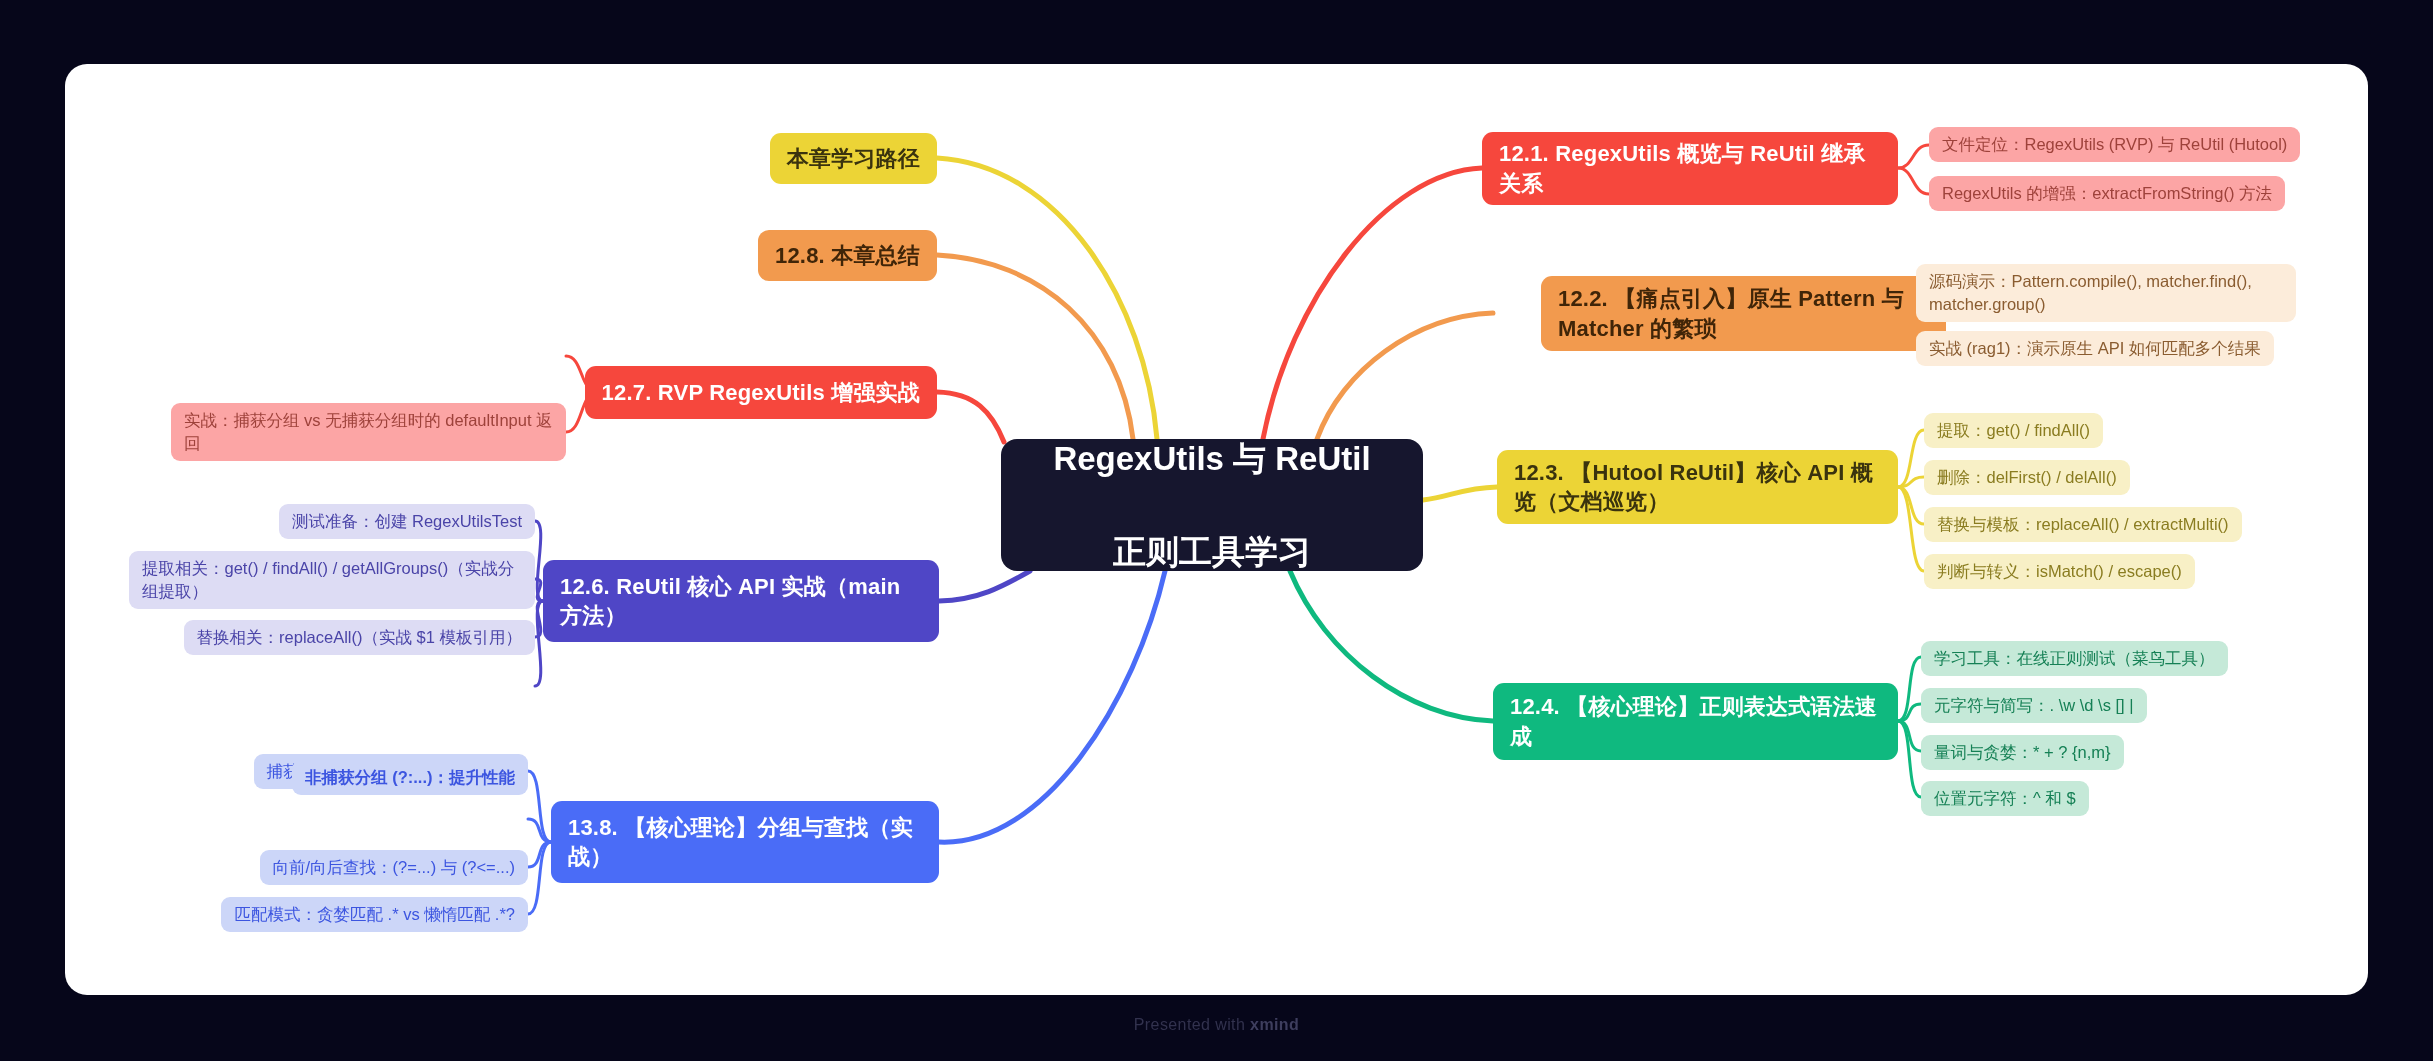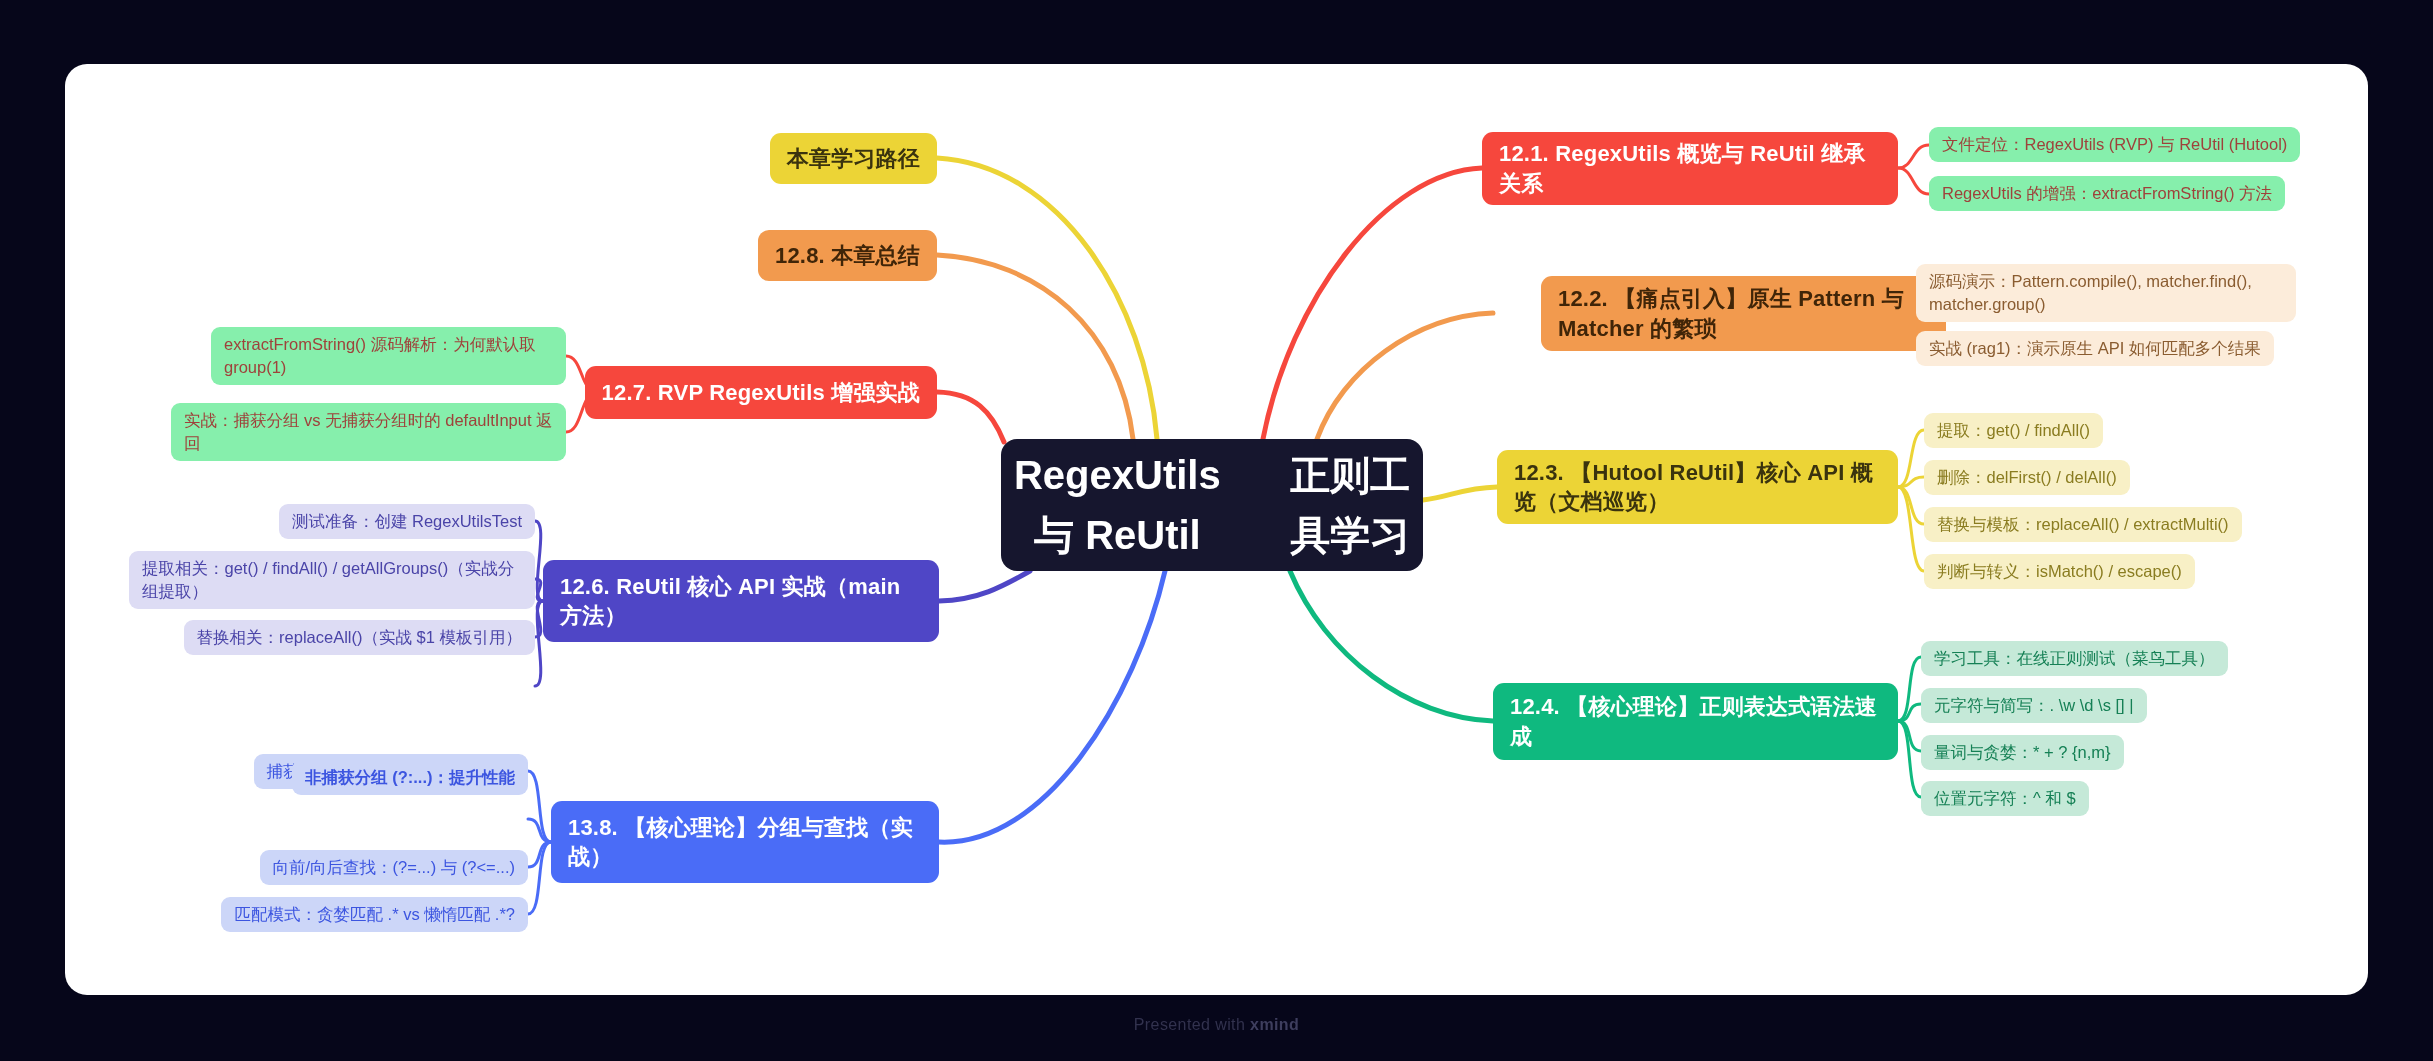--- a/index.html
+++ b/index.html
@@ -14,26 +14,26 @@
   .w-green{stroke:#0fb97f}.w-blue{stroke:#4a6cf7}.w-purple{stroke:#4f46c6}
 
   .node{position:absolute;box-sizing:border-box;border-radius:11px;display:flex;align-items:center;}
   .topic{font-size:22px;font-weight:600;line-height:1.32;padding:10px 17px;letter-spacing:.2px;}
   .t-red{background:#f6473d;color:#ffffff}
   .t-orange{background:#f29a4e;color:#402508}
   .t-yellow{background:#ecd436;color:#3a330e}
   .t-green{background:#0fb97f;color:#ffffff}
   .t-blue{background:#4a6cf7;color:#ffffff}
   .t-purple{background:#4f46c6;color:#ffffff}
-  .t-center{background:#16162e;color:#ffffff;border-radius:16px;font-size:40px;font-weight:700;
-            line-height:1.5;text-align:center;justify-content:center;gap:44px;}
+  .t-center{background:#16162e;color:#ffffff;border-radius:16px;font-size:33px;font-weight:700;
+            line-height:1.5;text-align:center;justify-content:center;flex-direction:column;gap:44px;}
 
   .child{font-size:16.5px;line-height:1.38;padding:6px 13px;border-radius:9px;font-weight:500;}
   .nowrap{white-space:nowrap;}
-  .c-pink{background:#86efac;color:#9e423b}
+  .c-pink{background:#fca5a5;color:#9e423b}
   .c-cream{background:#fcecda;color:#8a5c30}
   .c-lyellow{background:#f8f0c6;color:#8a7c20}
   .c-lgreen{background:#c5e9d8;color:#158055}
   .c-lav{background:#dddcf4;color:#4a44a8}
   .c-peri{background:#ccd6f8;color:#3c55e0}
 
   #footer{position:absolute;left:0;top:1016px;width:2433px;text-align:center;
           font-size:16px;color:#32324e;letter-spacing:.4px;}
   #footer b{color:#3e3e5e;}
 </style>
@@ -119,23 +119,20 @@
     </div>
 
   <div class="node topic t-yellow" style="left:1497px;top:450px;width:401px;height:74px;">
       <span>12.3. 【Hutool ReUtil】核心 API 概览（文档巡览）</span>
     </div>
 
   <div class="node topic t-green" style="left:1493px;top:683px;width:405px;height:77px;">
       <span>12.4. 【核心理论】正则表达式语法速成</span>
     </div>
 
-  <div class="node child c-pink" style="right:1867px;top:327px;width:355px;">
-      <span>extractFromString() 源码解析：为何默认取 group(1)</span>
-    </div>
   <div class="node child c-pink" style="right:1867px;top:403px;width:395px;">
       <span>实战：捕获分组 vs 无捕获分组时的 defaultInput 返回</span>
     </div>
 
   <div class="node child c-lav nowrap" style="right:1898px;top:504px;">
       <span>测试准备：创建 RegexUtilsTest</span>
     </div>
   <div class="node child c-lav" style="right:1898px;top:551px;width:406px;">
       <span>提取相关：get() / findAll() / getAllGroups()（实战分组提取）</span>
     </div>

